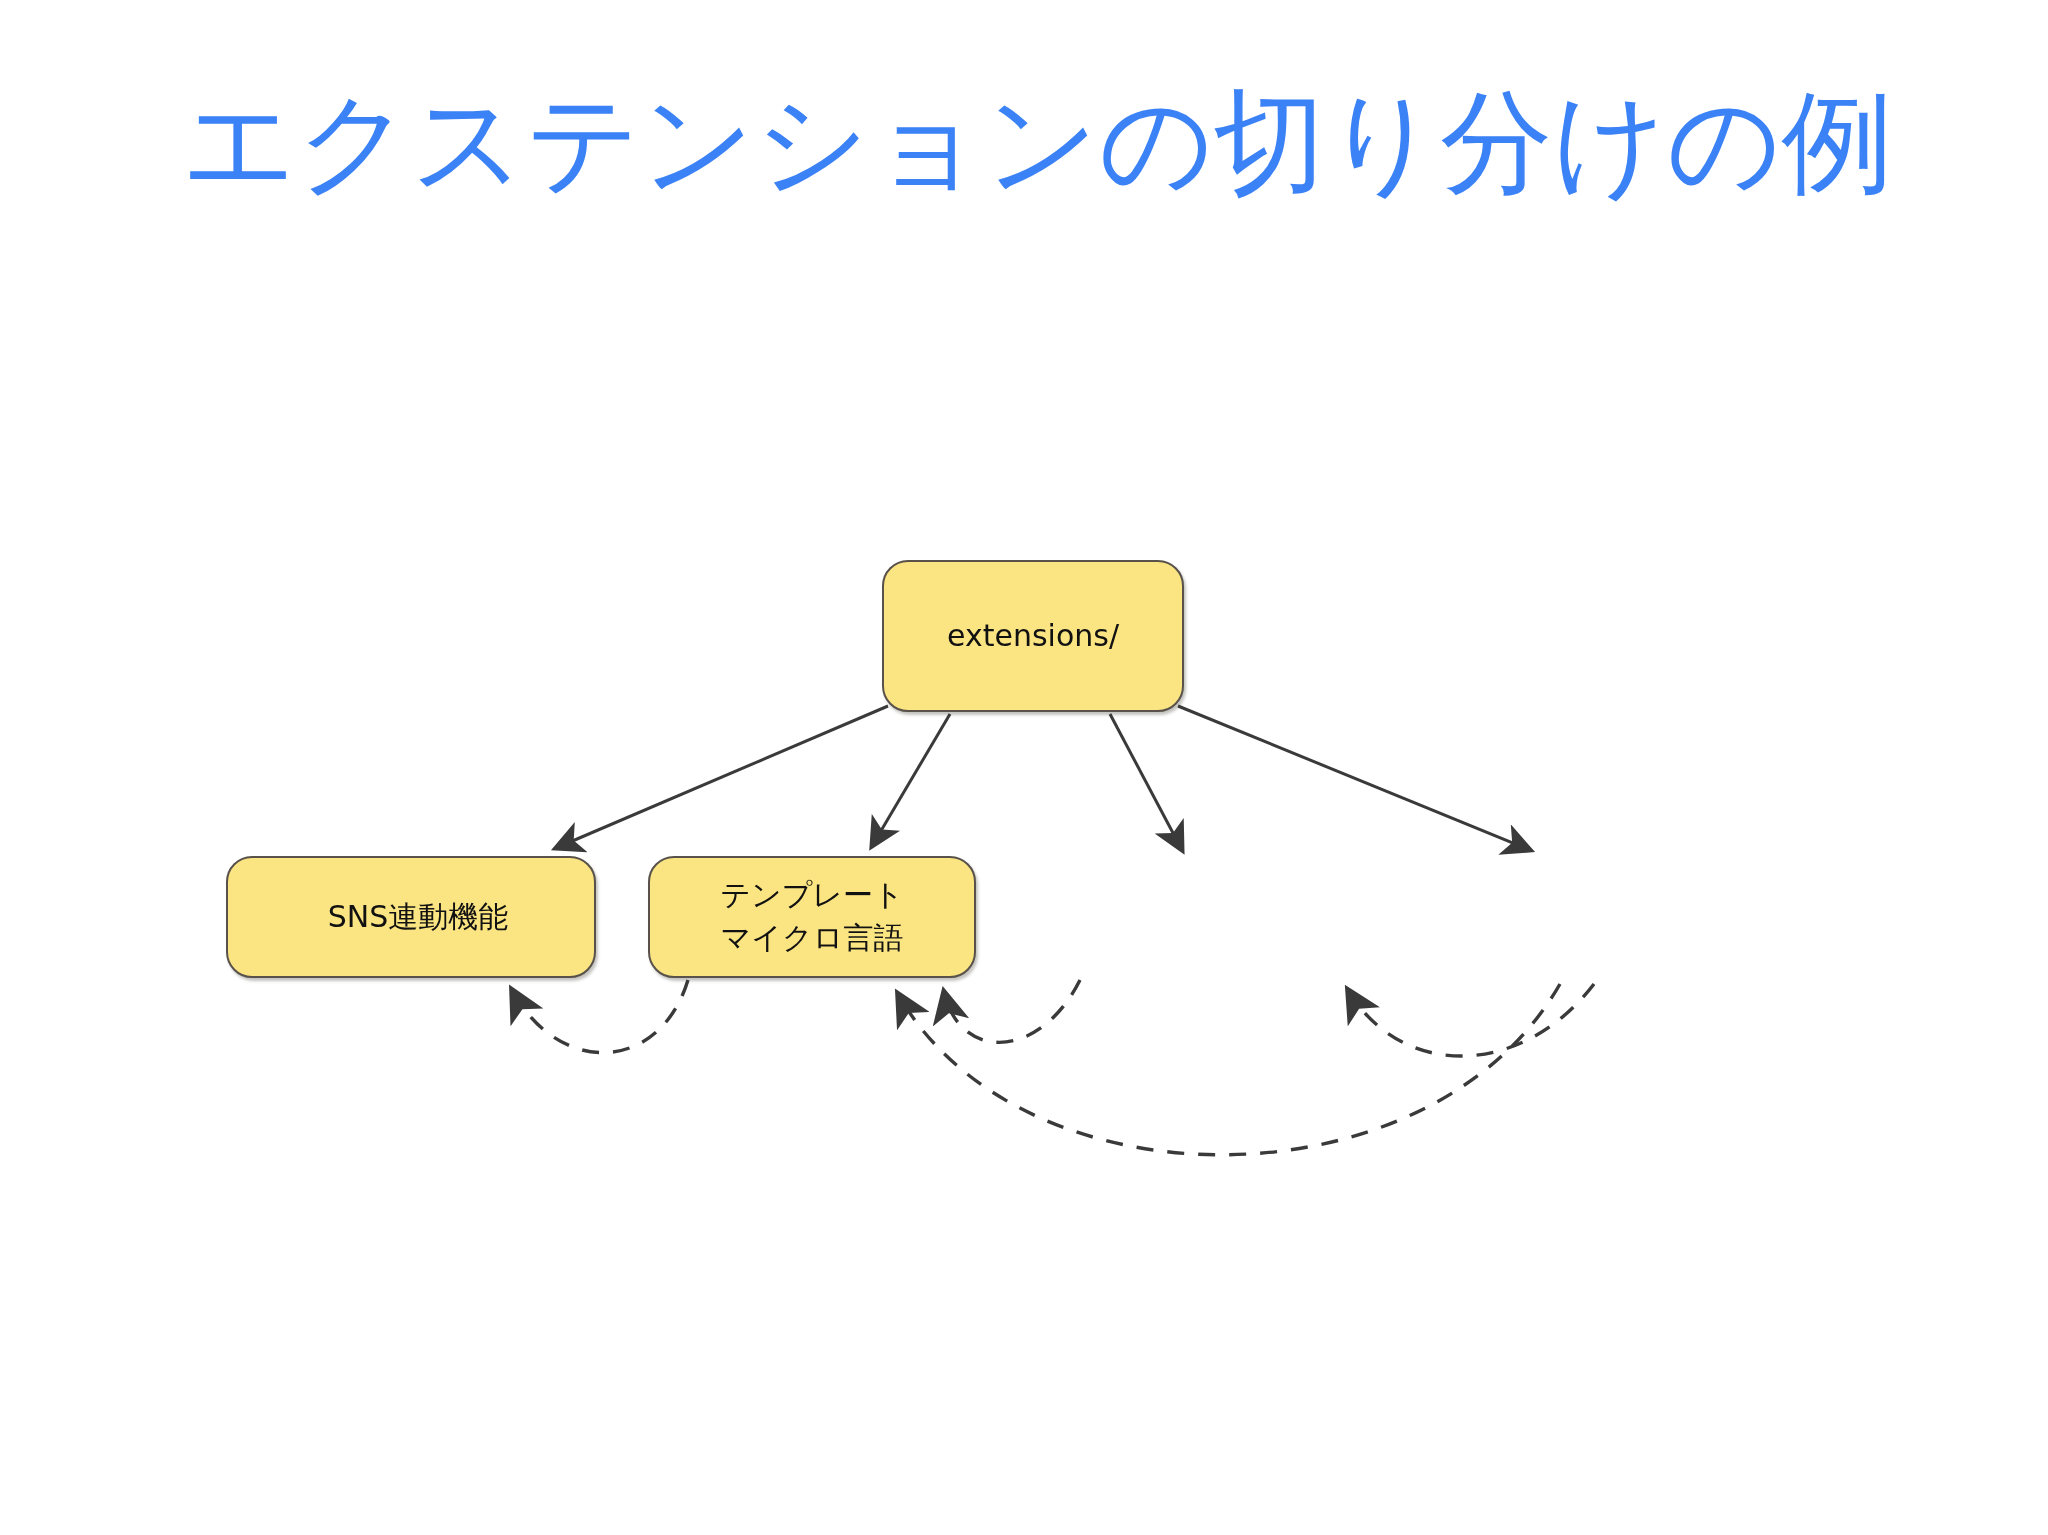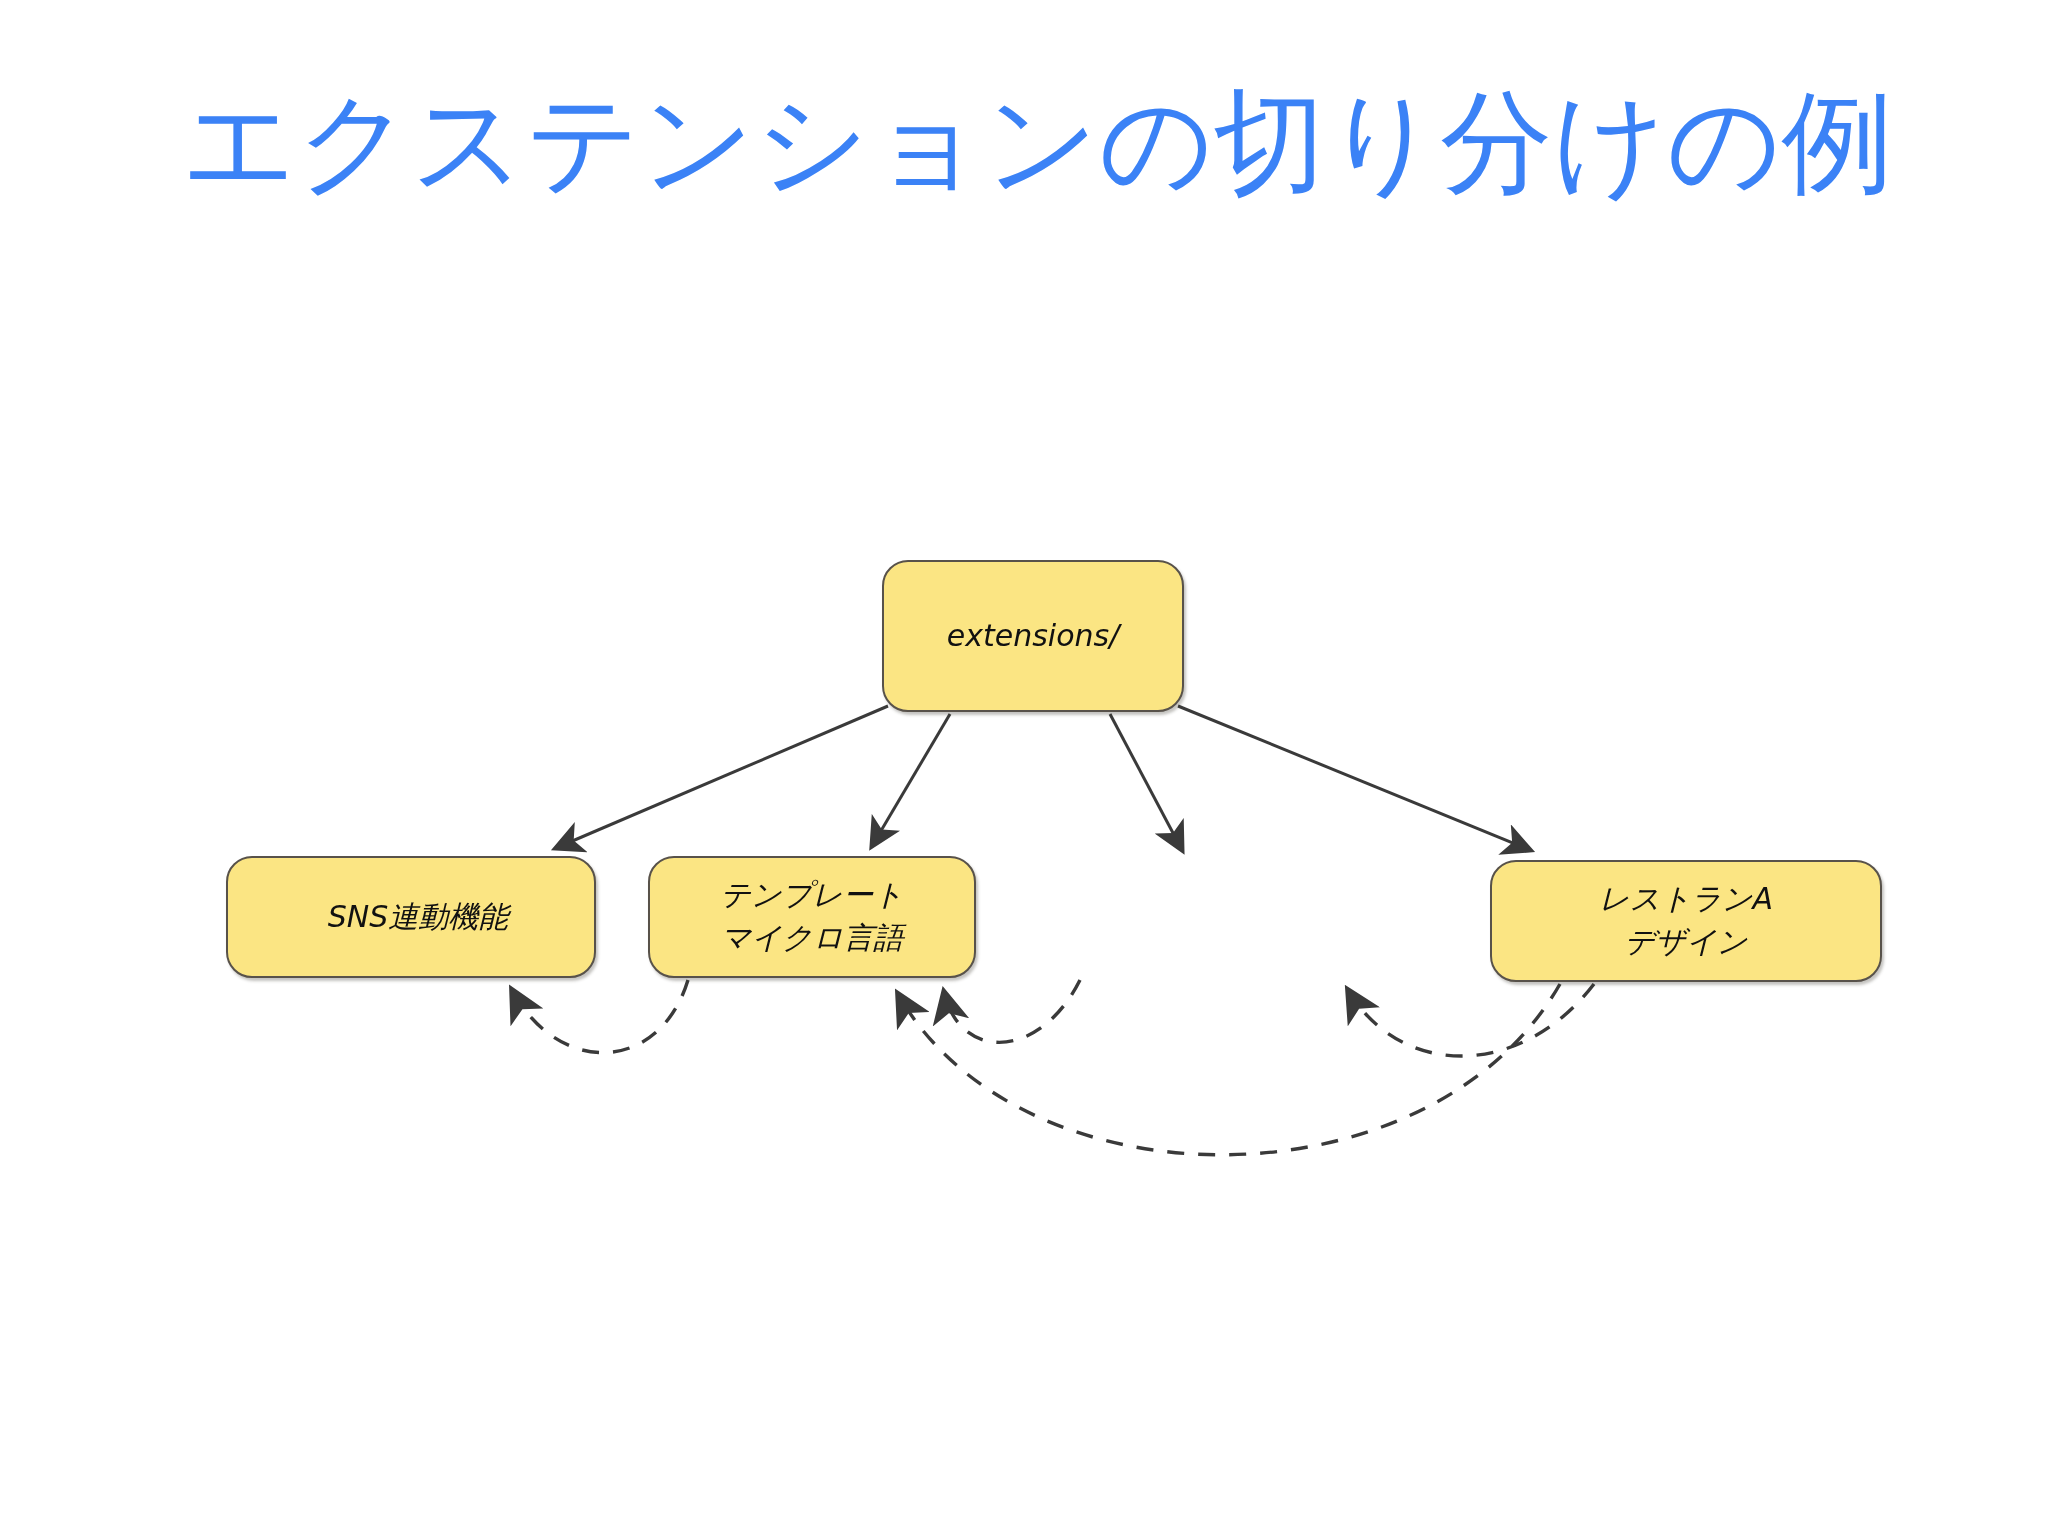--- a/index.html
+++ b/index.html
@@ -51,21 +51,20 @@
     box-sizing: border-box;
     background: #fbe583;
     border: 2px solid #58524a;
     border-radius: 26px;
     display: flex;
     align-items: center;
     justify-content: center;
     text-align: center;
     color: #111111;
     box-shadow: 2px 3px 3px rgba(60,55,45,0.30);
-    font-style: italic;
   }
   .node .node-label {
     display: block;
     line-height: 1.42;
     white-space: pre-line;
     font-family: "DejaVu Sans", "Liberation Sans", sans-serif;
   }
   #node-root {
     left: 882px;
     top: 560px;
@@ -148,19 +147,15 @@
     <div class="node" id="node-sns">
       <span class="node-label">SNS連動機能</span>
     </div>
 
     <div class="node" id="node-template">
       <span class="node-label">テンプレート
 マイクロ言語</span>
     </div>
 
 
-    <div class="node" id="node-restaurant-a">
-      <span class="node-label">レストランA
-デザイン</span>
-    </div>
 
   </div>
 </div>
 
 </body></html>

